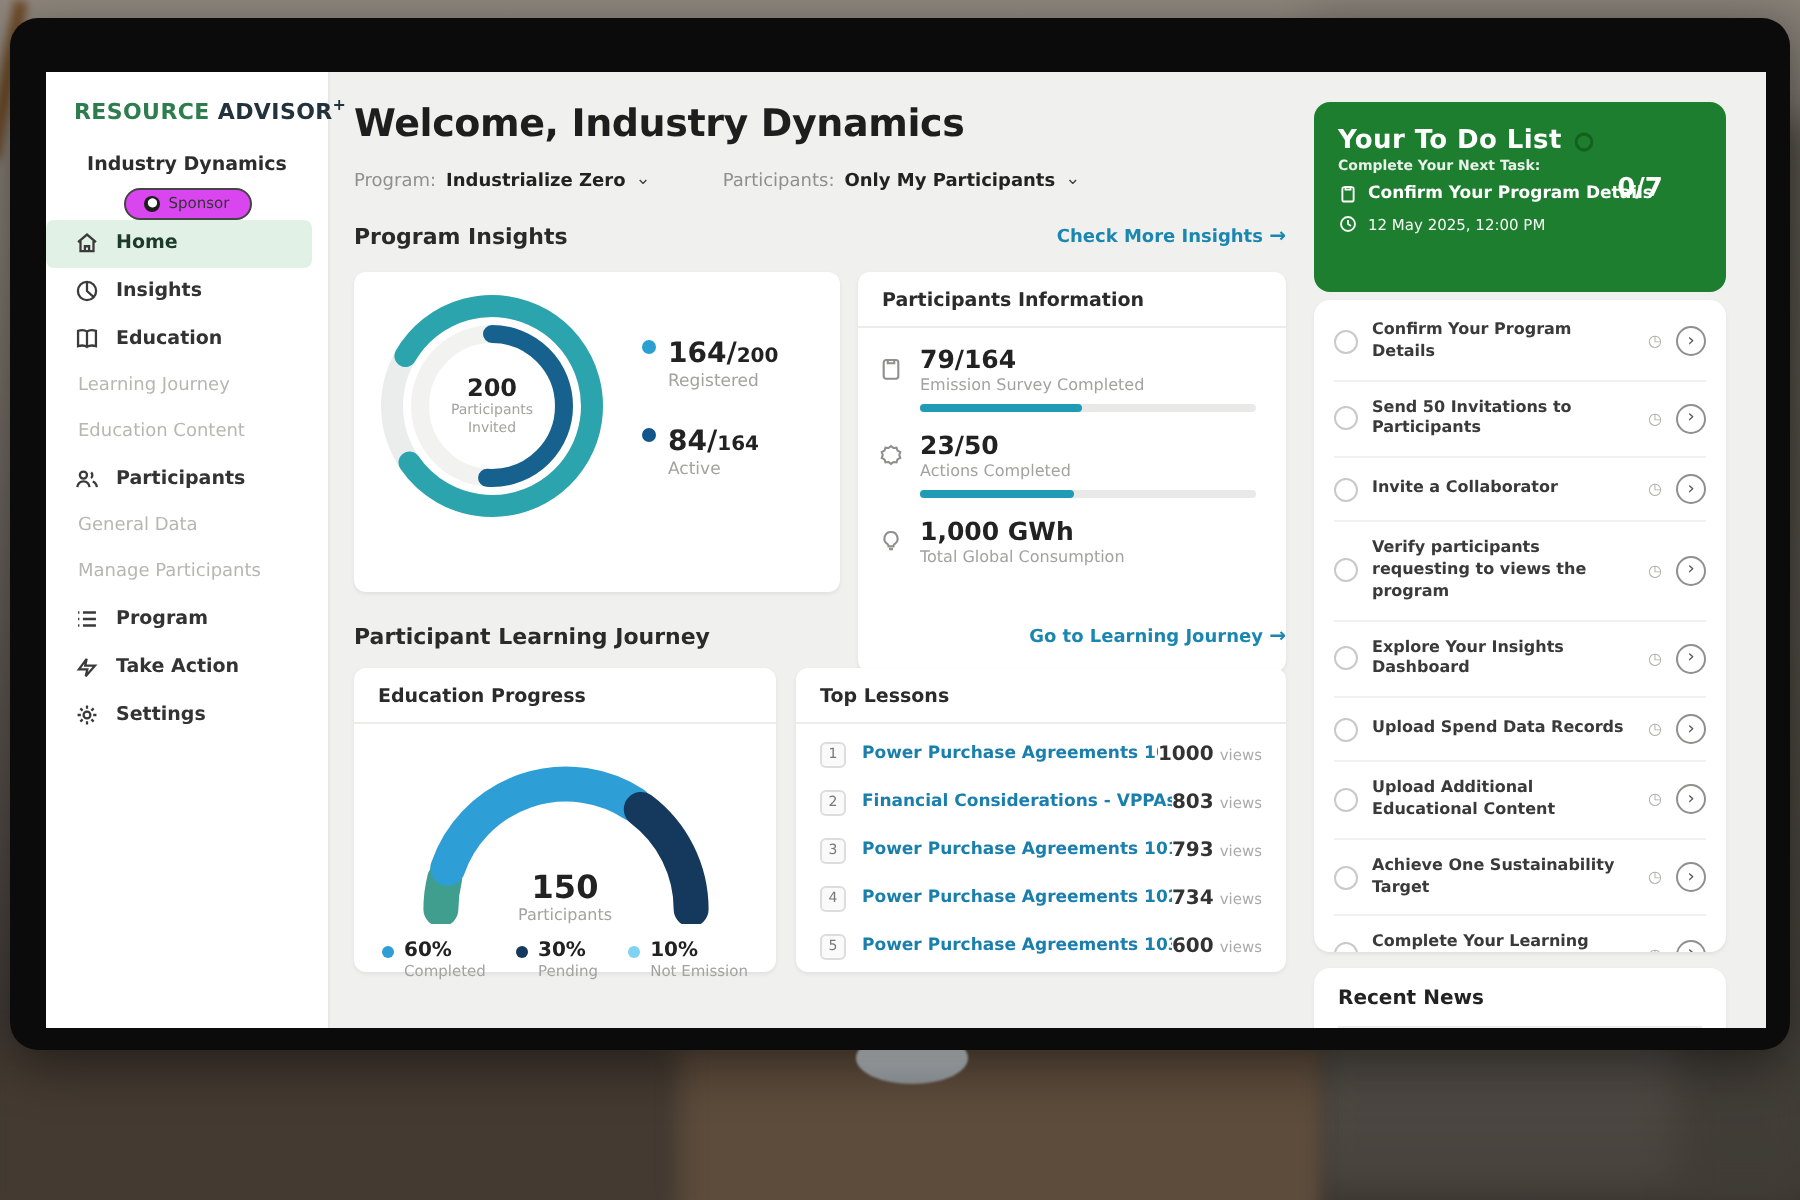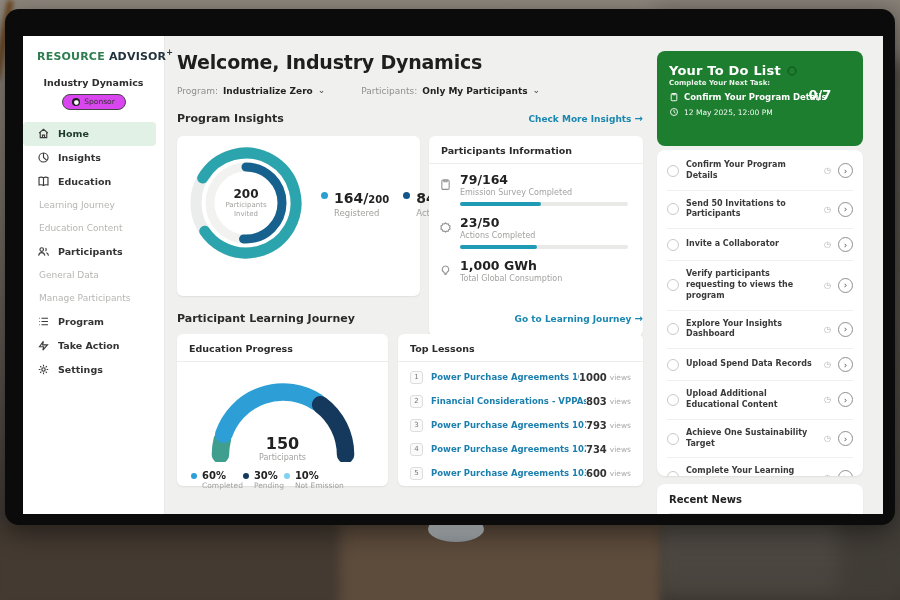--- a/index.html
+++ b/index.html
@@ -21,21 +21,21 @@
 
   
   .sidebar { position:absolute; left:0; top:0; width:142px; height:478px; background:#ffffff; border-right:1px solid #e8e8e6; }
   .logo { padding:12px 0 0 14px; font-size:11px; font-weight:bold; letter-spacing:.2px; white-space:nowrap; }
   .logo .p1 { color:#2e7d4f; }
   .logo .p2 { color:#23333d; }
   .logo .plus { color:#23333d; font-size:8px; vertical-align:super; }
   .org { text-align:center; margin-top:14px; font-size:9.5px; font-weight:bold; color:#2d2d2d; }
   .sponsor { margin:6px auto 0; width:64px; height:16px; border:1px solid #444; border-radius:9px; display:flex; align-items:center; justify-content:center; gap:4px; font-size:7.5px; color:#333; background:#d946ef; }
   .sponsor .dot { width:8px; height:8px; border-radius:50%; background:#1d1d1d; color:#fff; font-size:6px; line-height:8px; text-align:center; }
-  .nav { margin-top:12px; }
+  .nav { }
   .nav-item { display:flex; align-items:center; gap:8px; height:24px; padding-left:14px; font-size:9.5px; font-weight:bold; color:#333; cursor:pointer; }
   .nav-item svg { width:13px; height:13px; stroke:#3a3a3a; fill:none; stroke-width:1.4; flex:0 0 auto; }
   .nav-item.active { background:#e2f1e5; border-radius:4px; margin-right:8px; color:#1d3b2a; }
   .nav-sub { height:23px; padding-left:16px; font-size:9px; font-weight:normal; color:#b6b6b3; display:flex; align-items:center; cursor:pointer; }
 
   
   .welcome { position:absolute; left:154px; top:15px; font-size:19px; font-weight:bold; color:#1e1e1e; letter-spacing:-.2px; }
   .filters { position:absolute; left:154px; top:50px; display:flex; gap:36px; align-items:center; }
   .filter { display:flex; gap:5px; align-items:center; font-size:9px; }
   .f-label { color:#8f8f8d; }
@@ -49,42 +49,42 @@
 
   .card { position:absolute; background:#fff; border-radius:6px; box-shadow:0 1px 2px rgba(0,0,0,.07); }
   .card-title { font-size:9.5px; font-weight:bold; color:#2b2b2b; padding:9px 12px 7px; border-bottom:1px solid #ececea; }
 
   
   .inv-body { display:flex; align-items:center; padding:6px 8px; }
   .donut-wrap { position:relative; width:122px; height:122px; flex:0 0 auto; }
   .donut-center { position:absolute; inset:0; display:flex; flex-direction:column; align-items:center; justify-content:center; text-align:center; }
   .donut-center .v { font-size:12px; font-weight:bold; color:#222; }
   .donut-center .l { font-size:7px; color:#a2a2a0; width:58px; line-height:1.3; }
-  .inv-legend { margin-left:14px; display:flex; flex-direction:row; gap:14px; }
+  .inv-legend { margin-left:14px; display:flex; flex-direction:column; gap:14px; }
   .leg-item { display:flex; align-items:flex-start; gap:6px; }
   .leg-dot { width:7px; height:7px; border-radius:50%; margin-top:4px; }
   .leg-big { font-size:14px; font-weight:bold; color:#222; }
   .leg-small { font-size:10px; font-weight:bold; color:#222; }
   .leg-sub { font-size:8.5px; color:#a2a2a0; margin-top:1px; }
 
   
   .pi-body { padding:8px 14px 0 10px; }
   .pi-stat { display:flex; gap:8px; margin-bottom:9px; }
   .pi-stat svg { width:13px; height:13px; stroke:#8f8f8d; fill:none; stroke-width:1.3; margin-top:6px; flex:0 0 auto; }
   .pi-v { font-size:12.5px; font-weight:bold; color:#222; }
   .pi-l { font-size:8px; color:#a2a2a0; margin-top:1px; }
   .pi-bar { margin-top:5px; width:168px; height:4px; border-radius:2px; background:#e9eae8; }
   .pi-fill { height:4px; border-radius:2px; background:#1f9bb5; }
 
   
   .gauge-wrap { position:relative; width:170px; height:92px; margin:8px auto 0; }
   .gauge-center { position:absolute; left:0; right:0; bottom:0; text-align:center; }
   .gauge-center .v { font-size:16px; font-weight:bold; color:#222; }
   .gauge-center .l { font-size:8px; color:#a2a2a0; }
-  .edu-legend { display:flex; padding:8px 14px 0; }
+  .edu-legend { display:flex; justify-content:space-between; padding:8px 14px 0; }
   .edu-leg-item { display:flex; gap:5px; align-items:flex-start; }
   .edu-dot { width:6px; height:6px; border-radius:50%; margin-top:3px; }
   .edu-pct { font-size:10px; font-weight:bold; color:#222; }
   .edu-lab { font-size:7.5px; color:#a2a2a0; }
 
   
   .lesson-row { display:flex; align-items:center; padding:0 12px; height:24px; }
   .rank { width:13px; height:13px; border:1px solid #ddd; border-radius:3px; background:#fafafa; font-size:7px; color:#777; display:flex; align-items:center; justify-content:center; margin-right:8px; flex:0 0 auto; }
   .lesson-title { flex:1; font-size:8.5px; font-weight:bold; color:#1b7fae; cursor:pointer; white-space:nowrap; overflow:hidden; }
   .views-num { font-size:10px; font-weight:bold; color:#333; }

